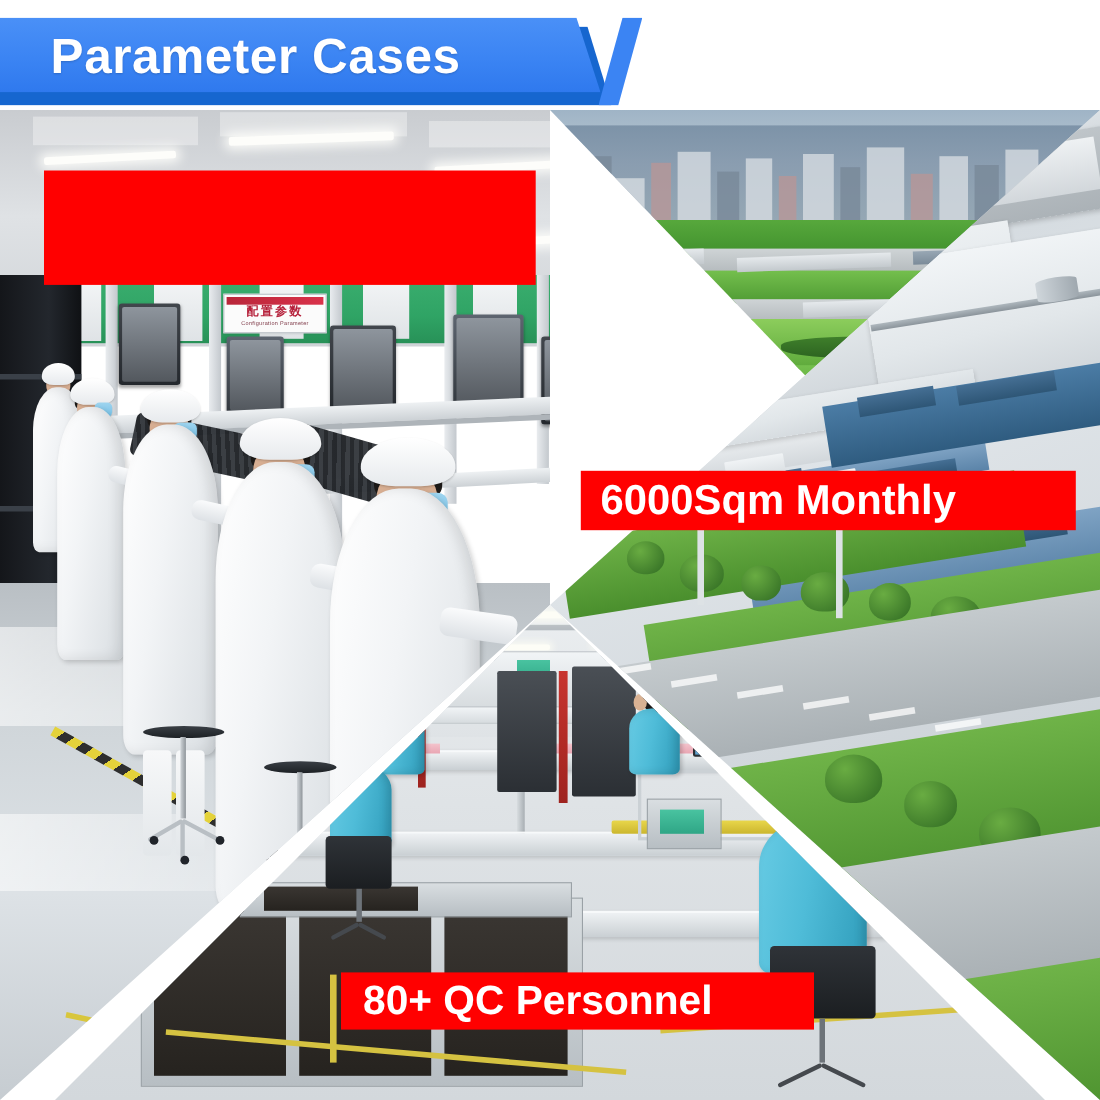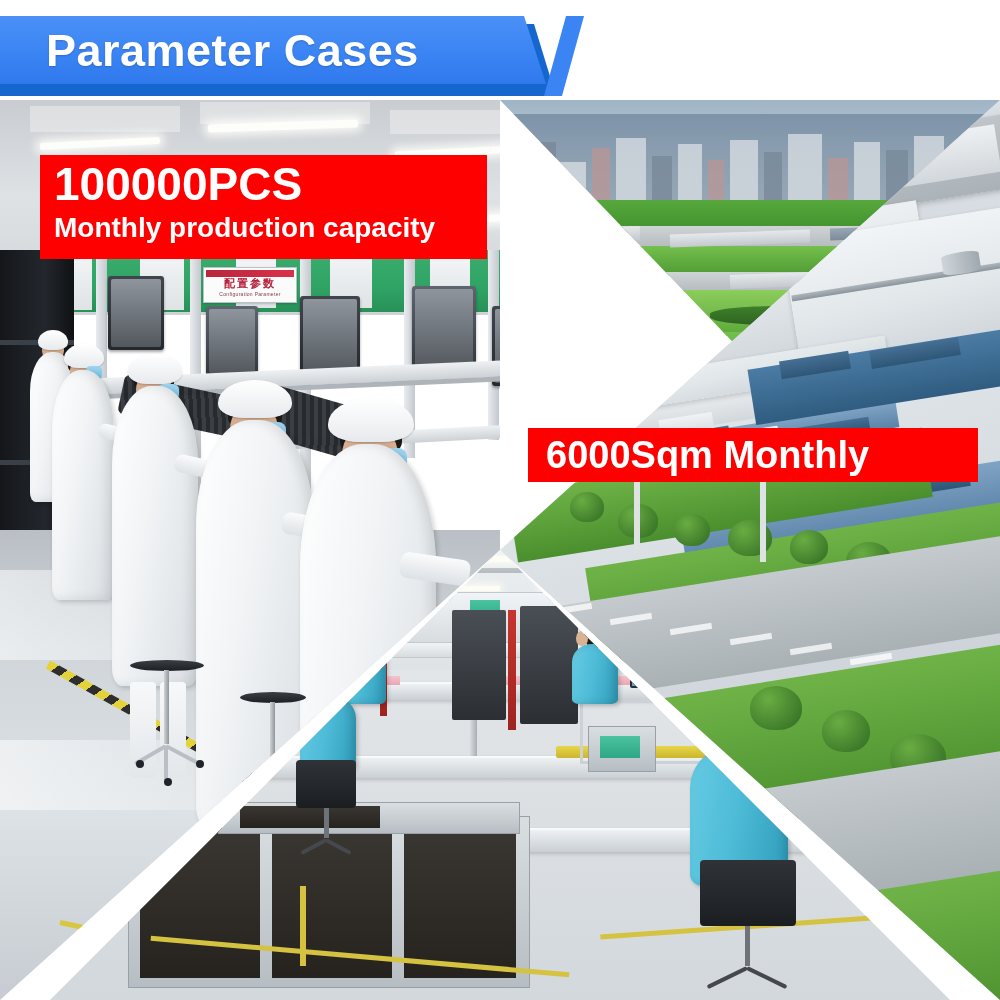--- a/index.html
+++ b/index.html
@@ -612,22 +612,23 @@
   </div>
 
   <div class="title-wrap">
     <div class="title-shadow"></div>
     <div class="title-bar"></div>
     <div class="title-accent"></div>
     <div class="title-text">Parameter Cases</div>
   </div>
 
   <div class="redbox rb-capacity">
-    <div class="big">100000PCS</div>
-    <div class="sub">Monthly production capacity</div>
   </div>
 
   <div class="redbox rb-workshop">
     <div class="t">6000Sqm Monthly</div>
   </div>
 
+  <div class="redbox rb-qc">
+    <div class="t">80+ QC Personnel</div>
+  </div>
 
 </div>
 
 </body></html>

